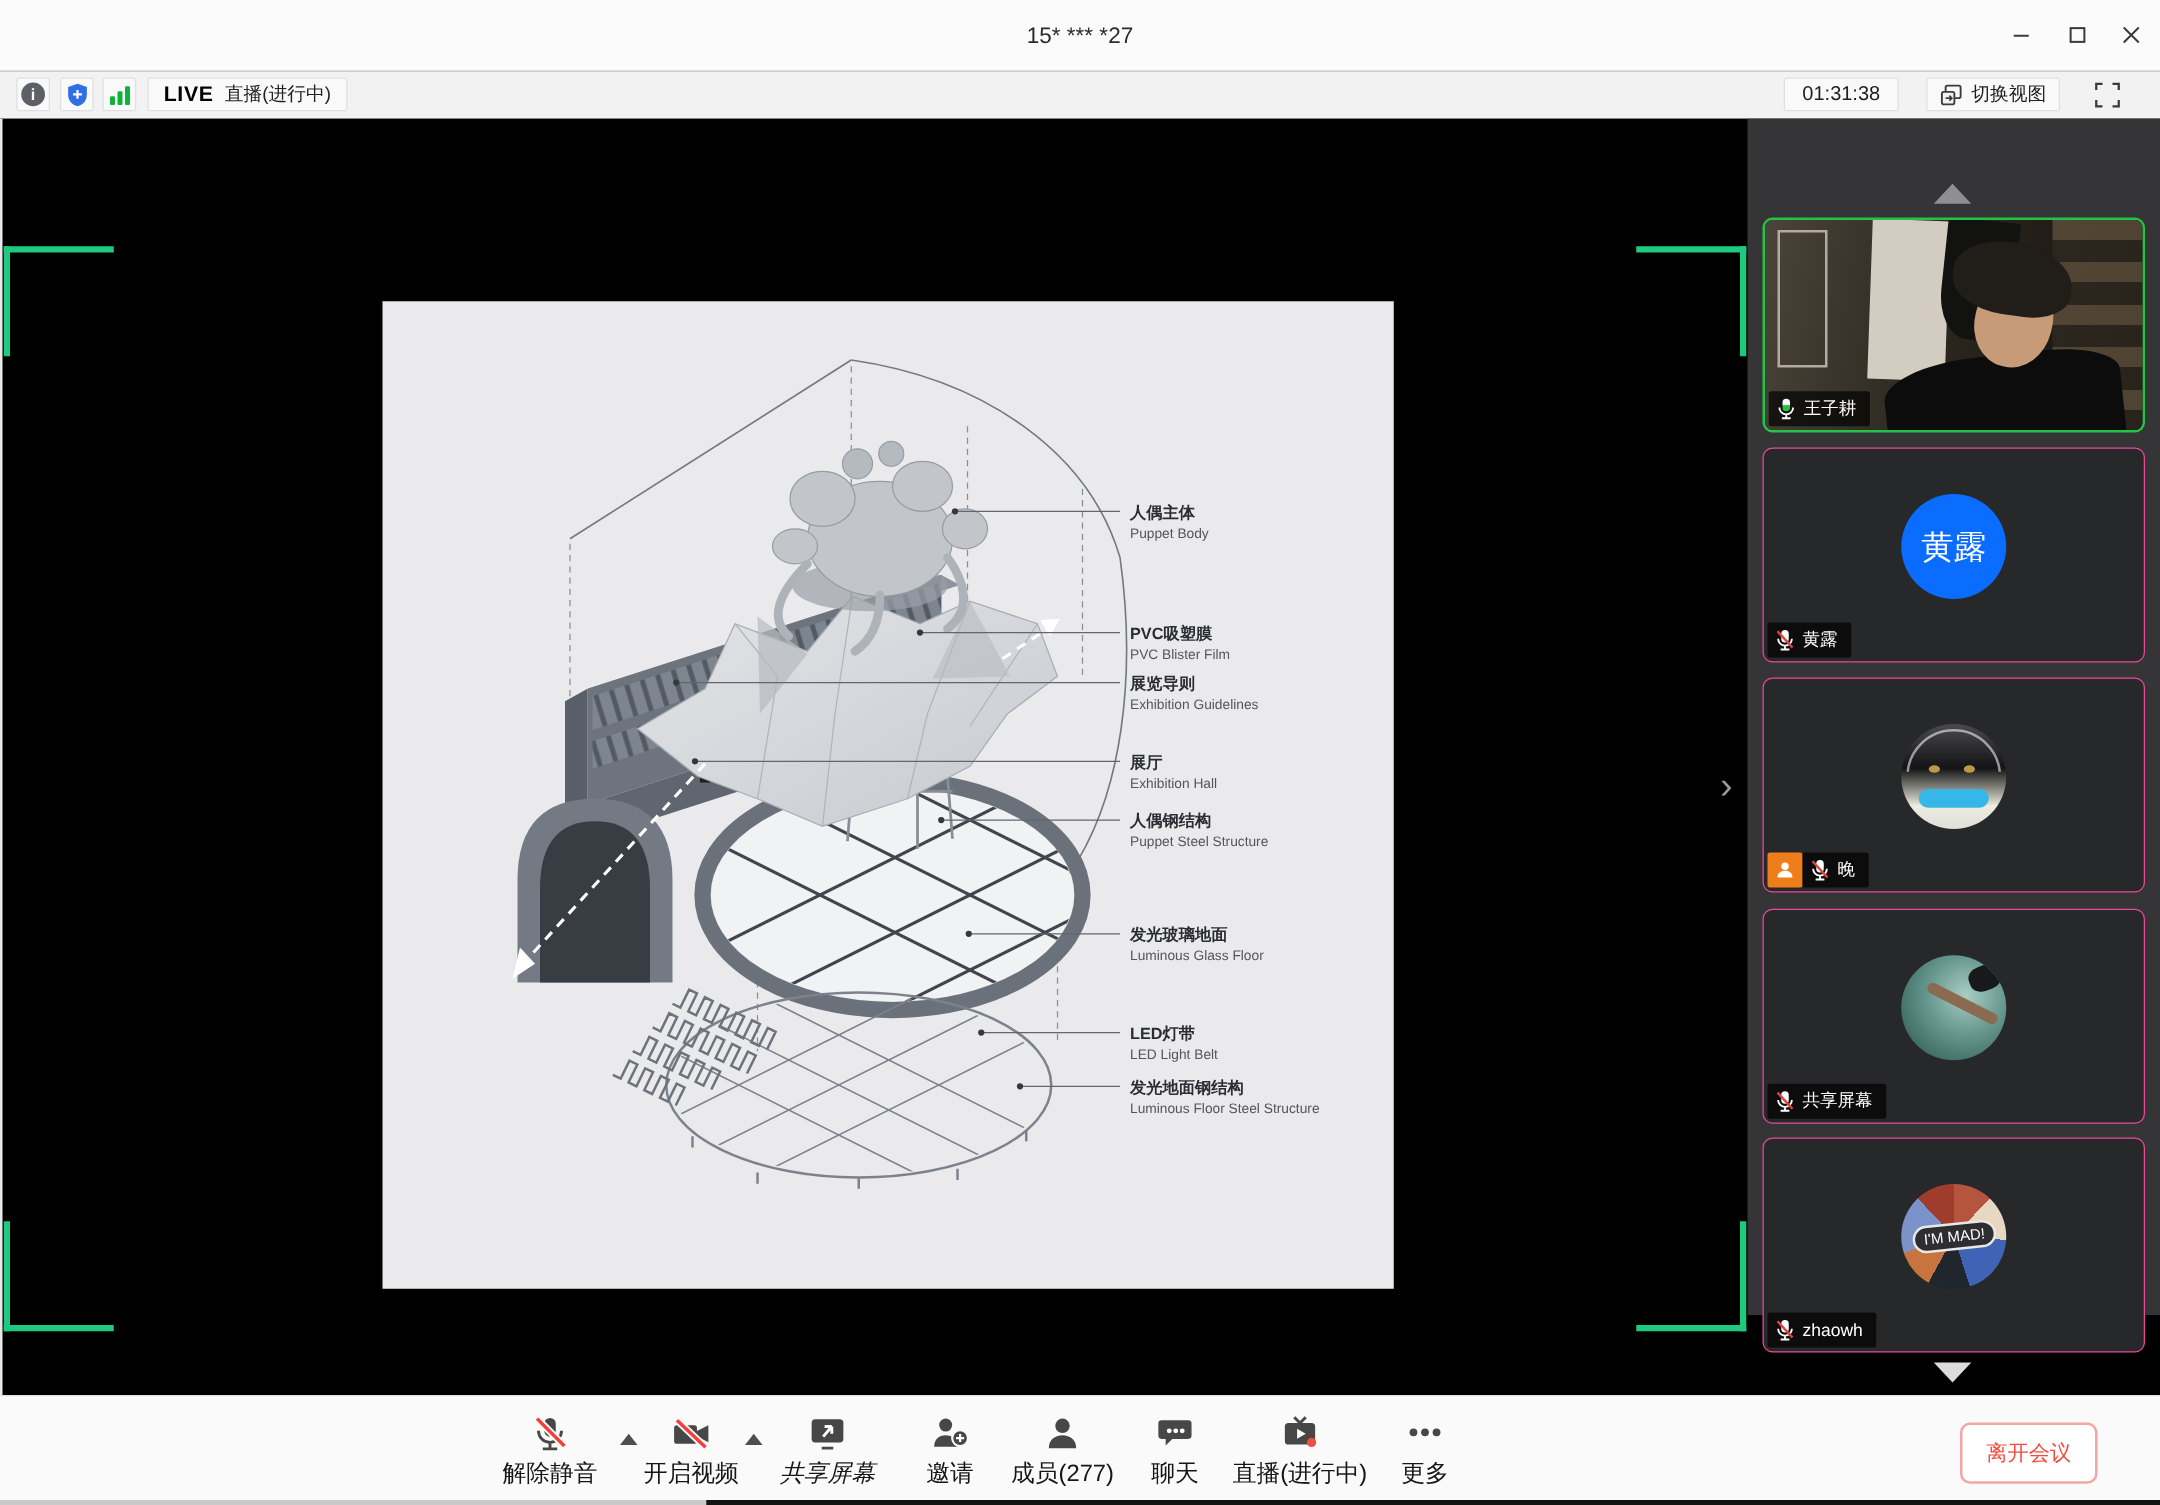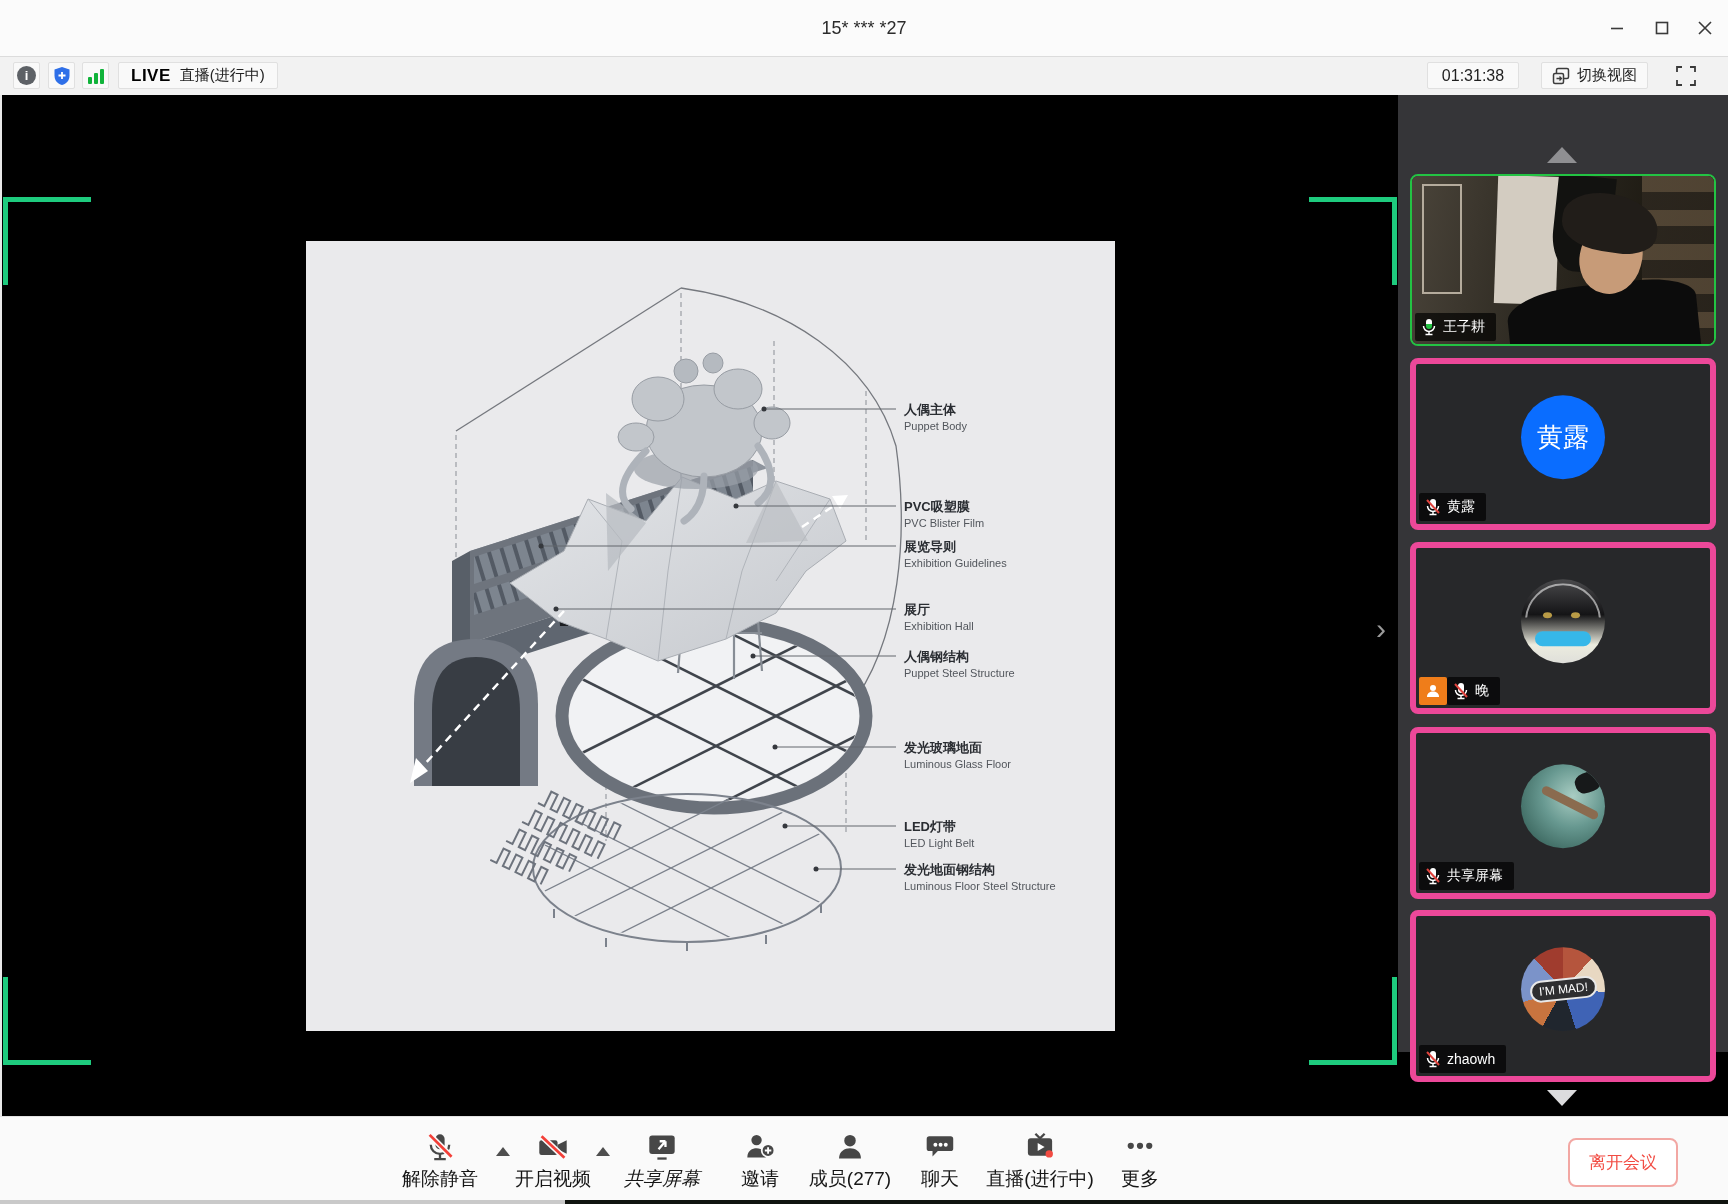--- a/index.html
+++ b/index.html
@@ -49,21 +49,21 @@
 
   
   .sidebar { position:absolute; left:1398px; top:0; width:330px; height:957px; background:#353538;padding-left:36px; }
   .scroll-up { position:absolute; left:149px; top:52px; width:0; height:0;
                border-left:15px solid transparent; border-right:15px solid transparent;
                border-bottom:16px solid #8f8f92; cursor:pointer; }
   .scroll-down { position:absolute; left:149px; top:995px; width:0; height:0;
                  border-left:15px solid transparent; border-right:15px solid transparent;
                  border-top:16px solid #dcdcde; cursor:pointer; }
   .tile { position:absolute; left:12px; width:306px; height:172px; background:#27282a;
-          border:6px solid #ec4899; border-radius:8px; overflow:hidden; }
+          border:1px solid #ec4899; border-radius:8px; overflow:hidden; }
   .tile.active { border:2px solid #23c343; }
   .t1 { top:79px; } .t2 { top:263px; } .t3 { top:447px; } .t4 { top:632px; } .t5 { top:815px; }
   .chip-row { position:absolute; left:3px; bottom:3px; display:flex; align-items:stretch; }
   .chip { display:flex; align-items:center; gap:6px; background:rgba(0,0,0,.68);
           padding:0 11px 0 6px; height:28px; border-radius:2px; }
   .chip span { color:#fff; font-size:14px; white-space:nowrap; }
   .badge-orange { width:28px; height:28px; background:#ef7d1a; display:flex; align-items:center;
                   justify-content:center; border-radius:2px; }
   .avatar-circle { position:absolute; left:50%; top:50%; transform:translate(-50%,-58%);
                    width:84px; height:84px; border-radius:50%; display:flex; align-items:center;

